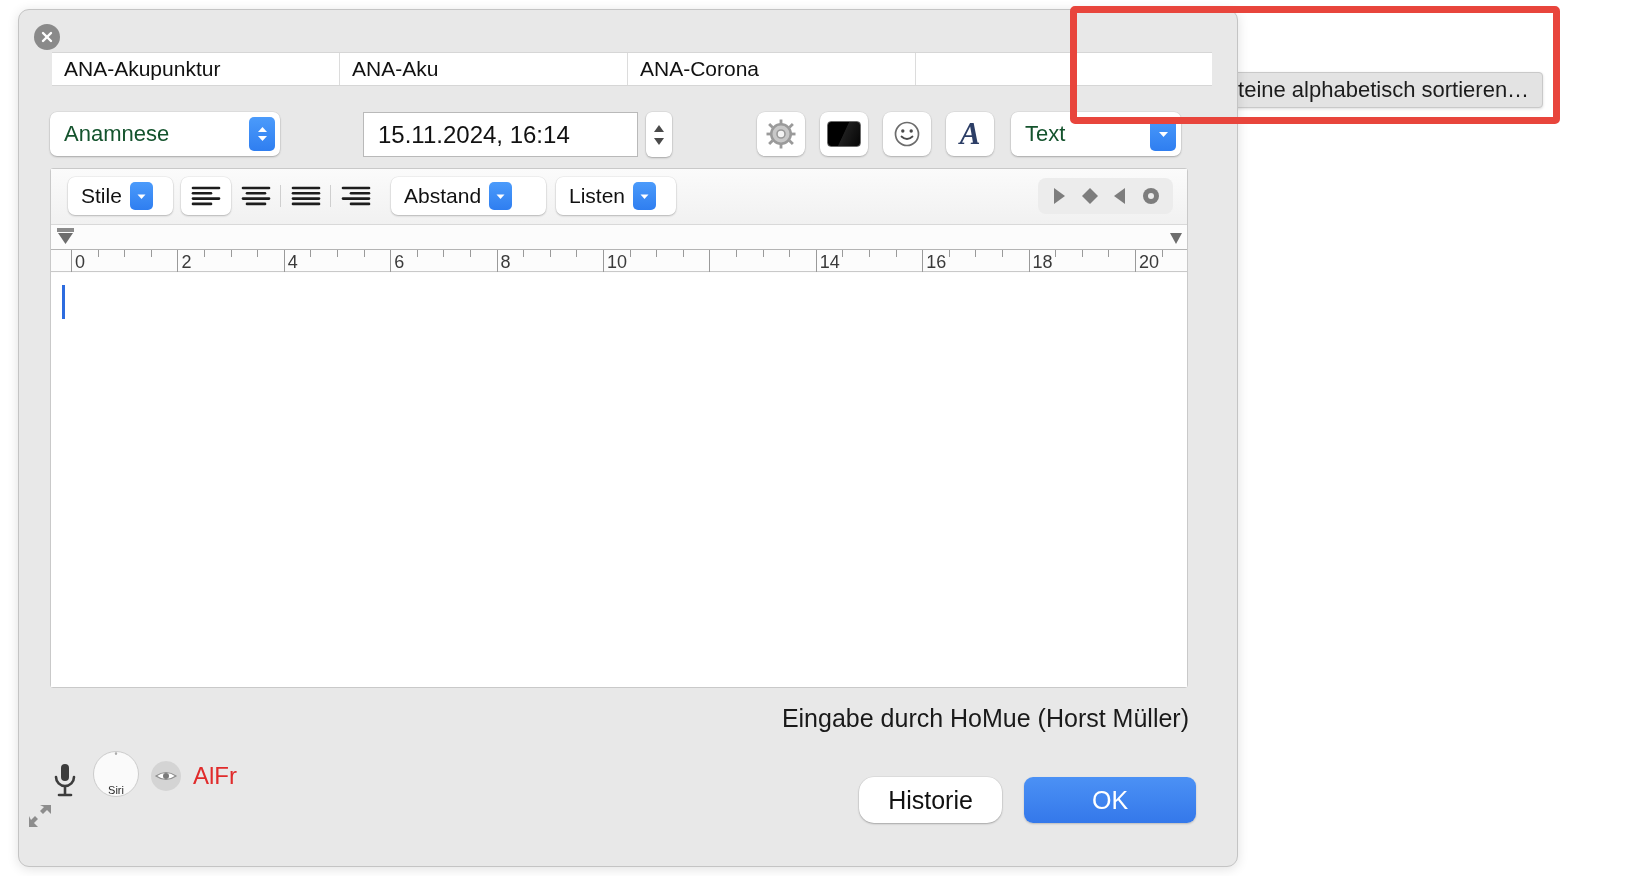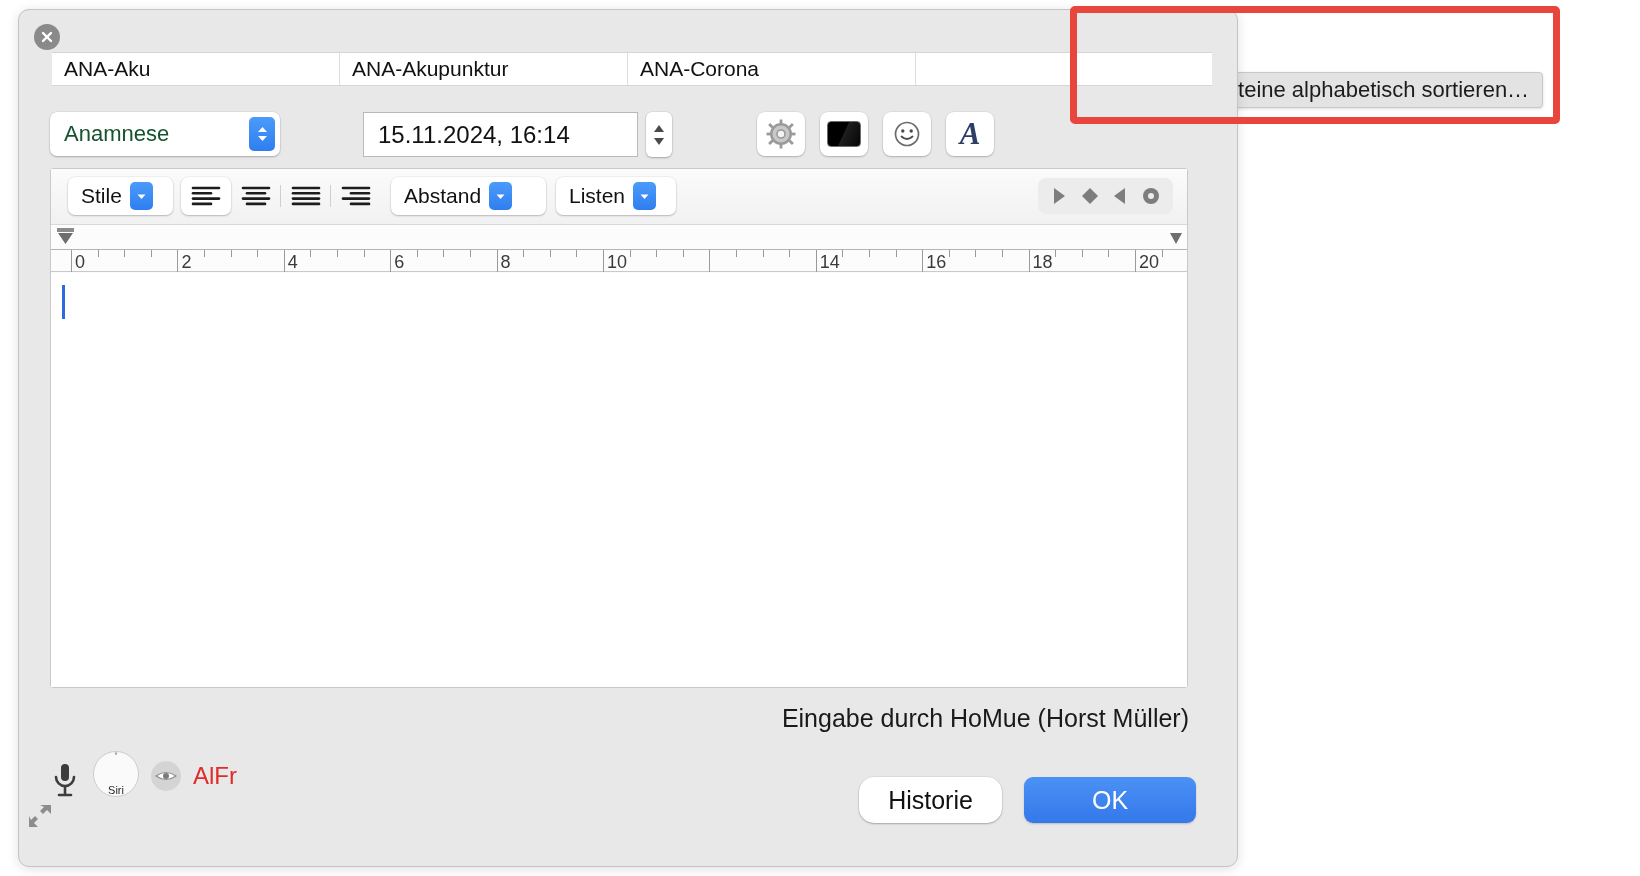--- a/index.html
+++ b/index.html
@@ -358,22 +358,22 @@
     <div class="close-btn">
       <svg width="14" height="14" viewBox="0 0 14 14">
         <g stroke="#ffffff" stroke-width="2.4" stroke-linecap="round">
           <line x1="3" y1="3" x2="11" y2="11"></line>
           <line x1="11" y1="3" x2="3" y2="11"></line>
         </g>
       </svg>
     </div>
 
     <div class="tabrow">
+      <div class="tabcell c1">ANA-Akupunktur</div>
       <div class="tabcell c0">ANA-Aku</div>
-      <div class="tabcell c1">ANA-Akupunktur</div>
       <div class="tabcell c2">ANA-Corona</div>
       <div class="tabcell c3"></div>
     </div>
 
     <div class="ctlrow">
 
       <div class="popup" id="kindPopup">
         <span class="lbl">Anamnese</span>
         <span class="bluechev">
           <svg width="13" height="20" viewBox="0 0 13 20">
@@ -424,20 +424,28 @@
           <circle cx="10.8" cy="12" r="1.7" fill="#4a4a4a"></circle>
           <circle cx="19.2" cy="12" r="1.7" fill="#4a4a4a"></circle>
           <path d="M9.5 17.5 Q15 22.5 20.5 17.5" fill="none" stroke="#4a4a4a" stroke-width="1.8" stroke-linecap="round"></path>
         </svg>
       </div>
 
       <div class="iconbtn" id="fontBtn">
         <span class="serifA">A</span>
       </div>
 
+      <div class="popup" id="textPopup">
+        <span class="lbl">Text</span>
+        <span class="bluechev">
+          <svg width="13" height="10" viewBox="0 0 13 10">
+            <polygon points="6.5,8 11,3 2,3" fill="#fff"></polygon>
+          </svg>
+        </span>
+      </div>
     </div>
 
     <div class="editor">
 
       <div class="fmtbar">
 
         <div class="fmtpop" id="stilePop">
           <span class="lbl">Stile</span>
           <span class="bluechev">
             <svg width="11" height="9" viewBox="0 0 11 9">

